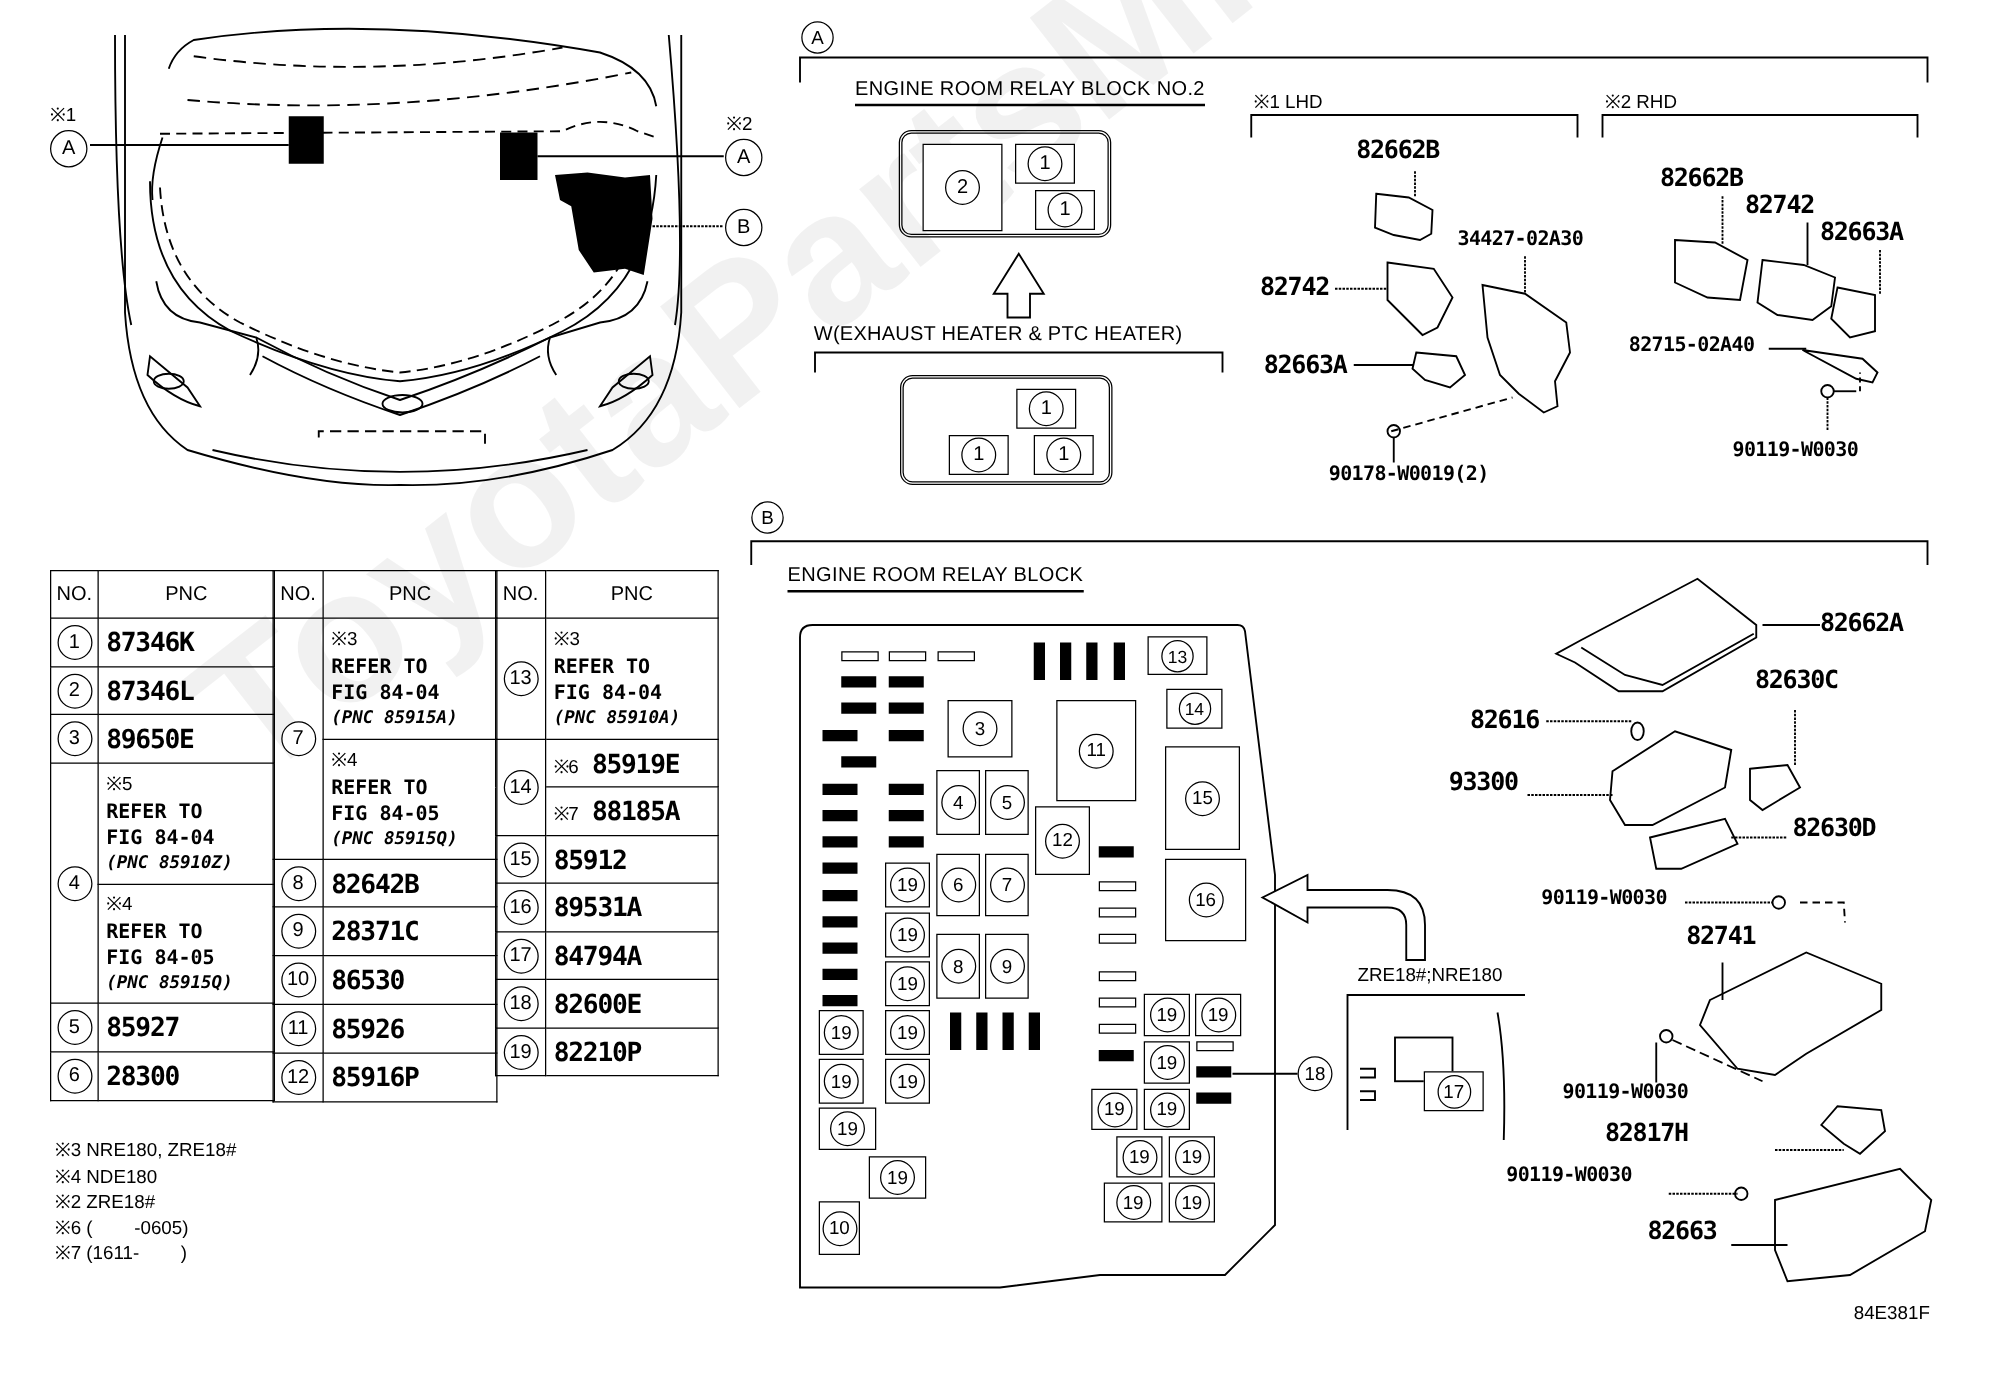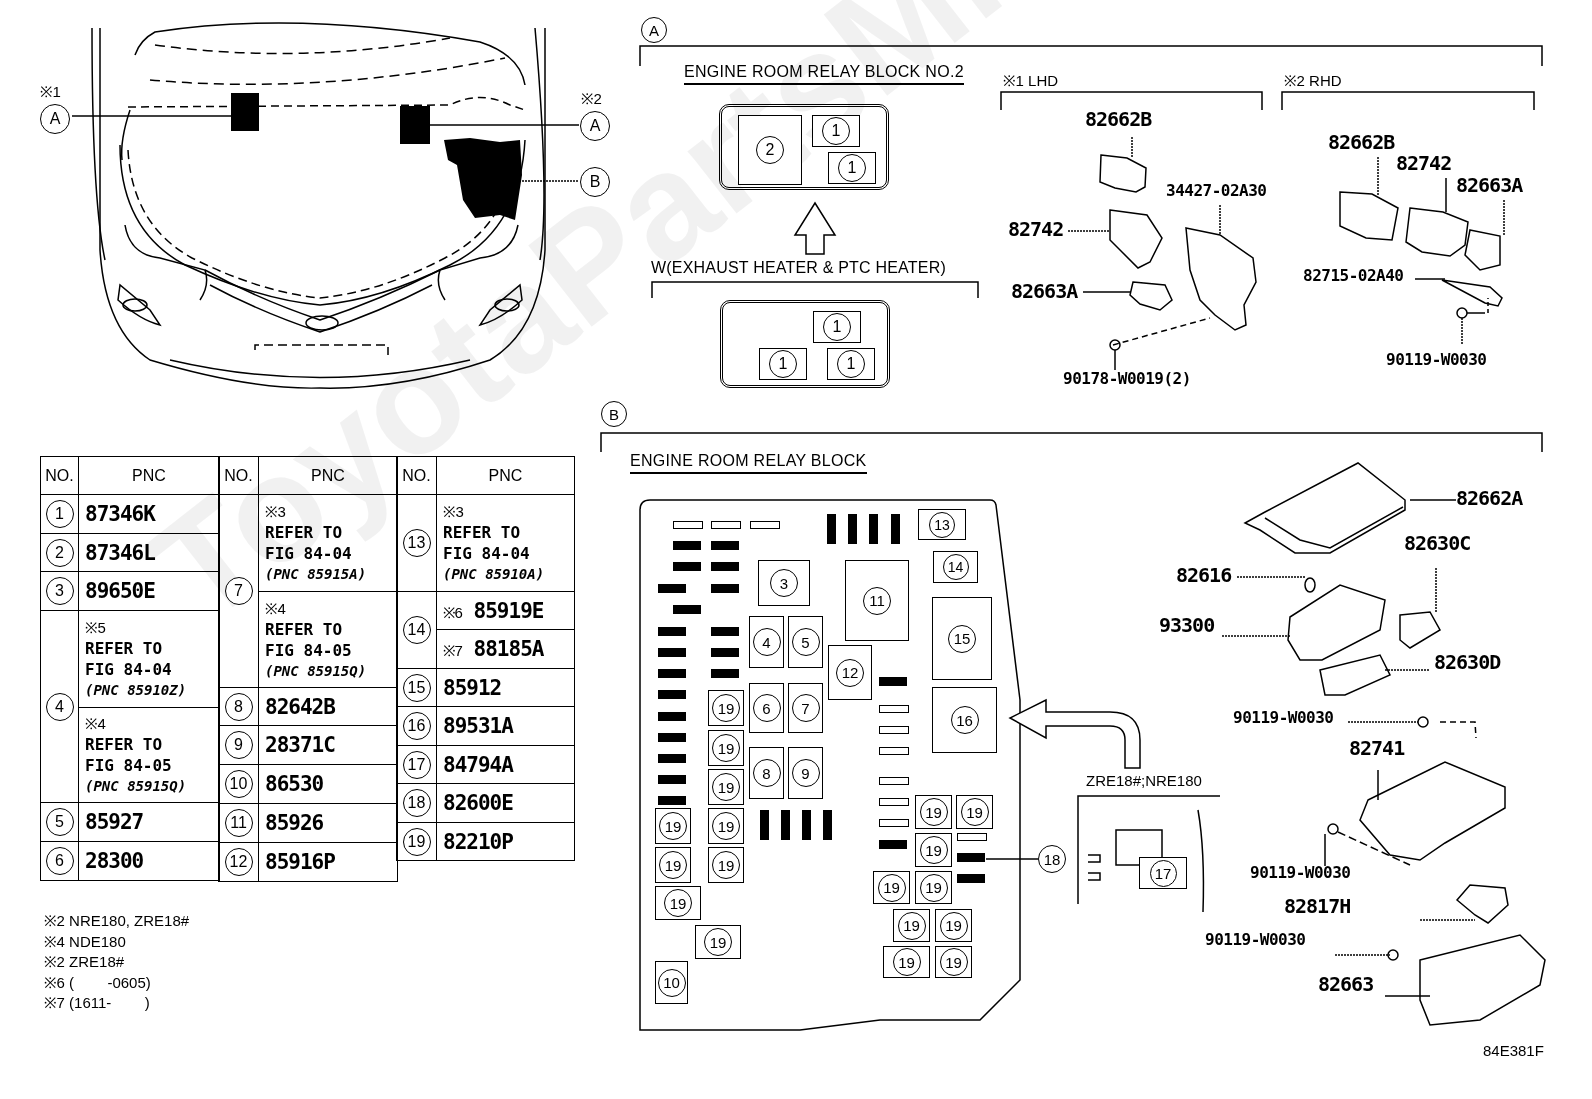--- a/index.html
+++ b/index.html
@@ -290,21 +290,21 @@
         </tr>
     <tr style="height:38px">
           <td class="nocell"><span class="circ">19</span></td>
           <td class="pn">82210P</td>
         </tr>
   </tbody>
     </table>
 </div>
 
 <div class="foot" style="left:44px;top:911px">
-  <div>※2 NRE180, ZRE18#</div>
+  <div>※3 NRE180, ZRE18#</div>
   <div>※4 NDE180</div>
   <div>※2 ZRE18#</div>
   <div style="white-space:pre">※6 (        -0605)</div>
   <div style="white-space:pre">※7 (1611-        )</div>
 </div>
 
 <div>
   <div class="abs circ" style="left:601px;top:401px;width:26px;height:26px;font-size:15px">B</div>
   <svg style="left:0;top:0" width="1592" height="1099">
     <path d="M601 452 L601 433 L1542 433 L1542 452" fill="none" stroke="#000" stroke-width="1.5"></path>

